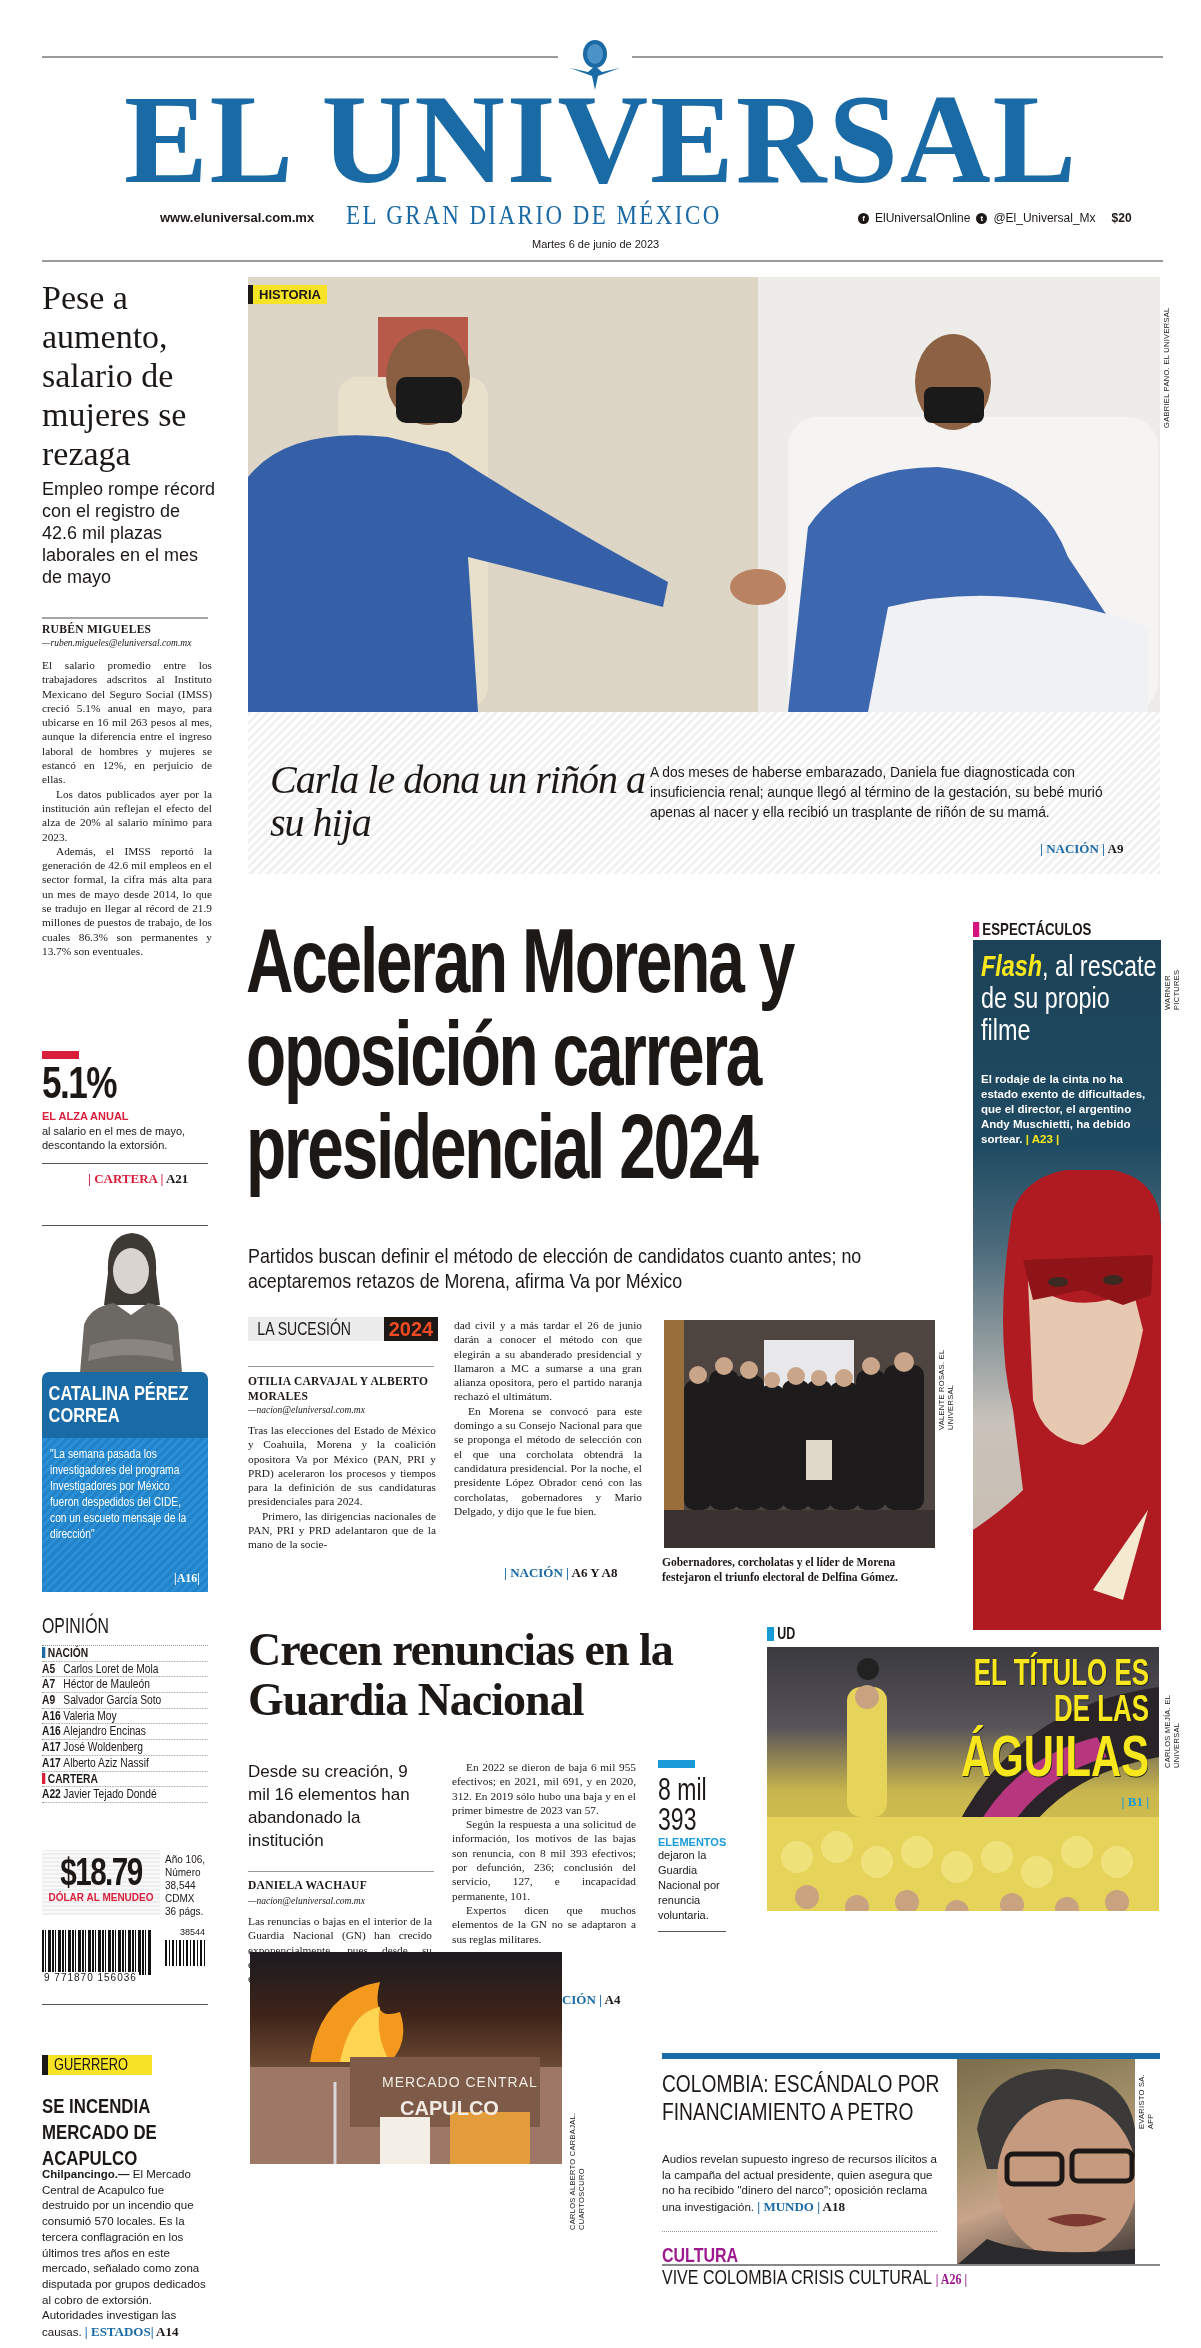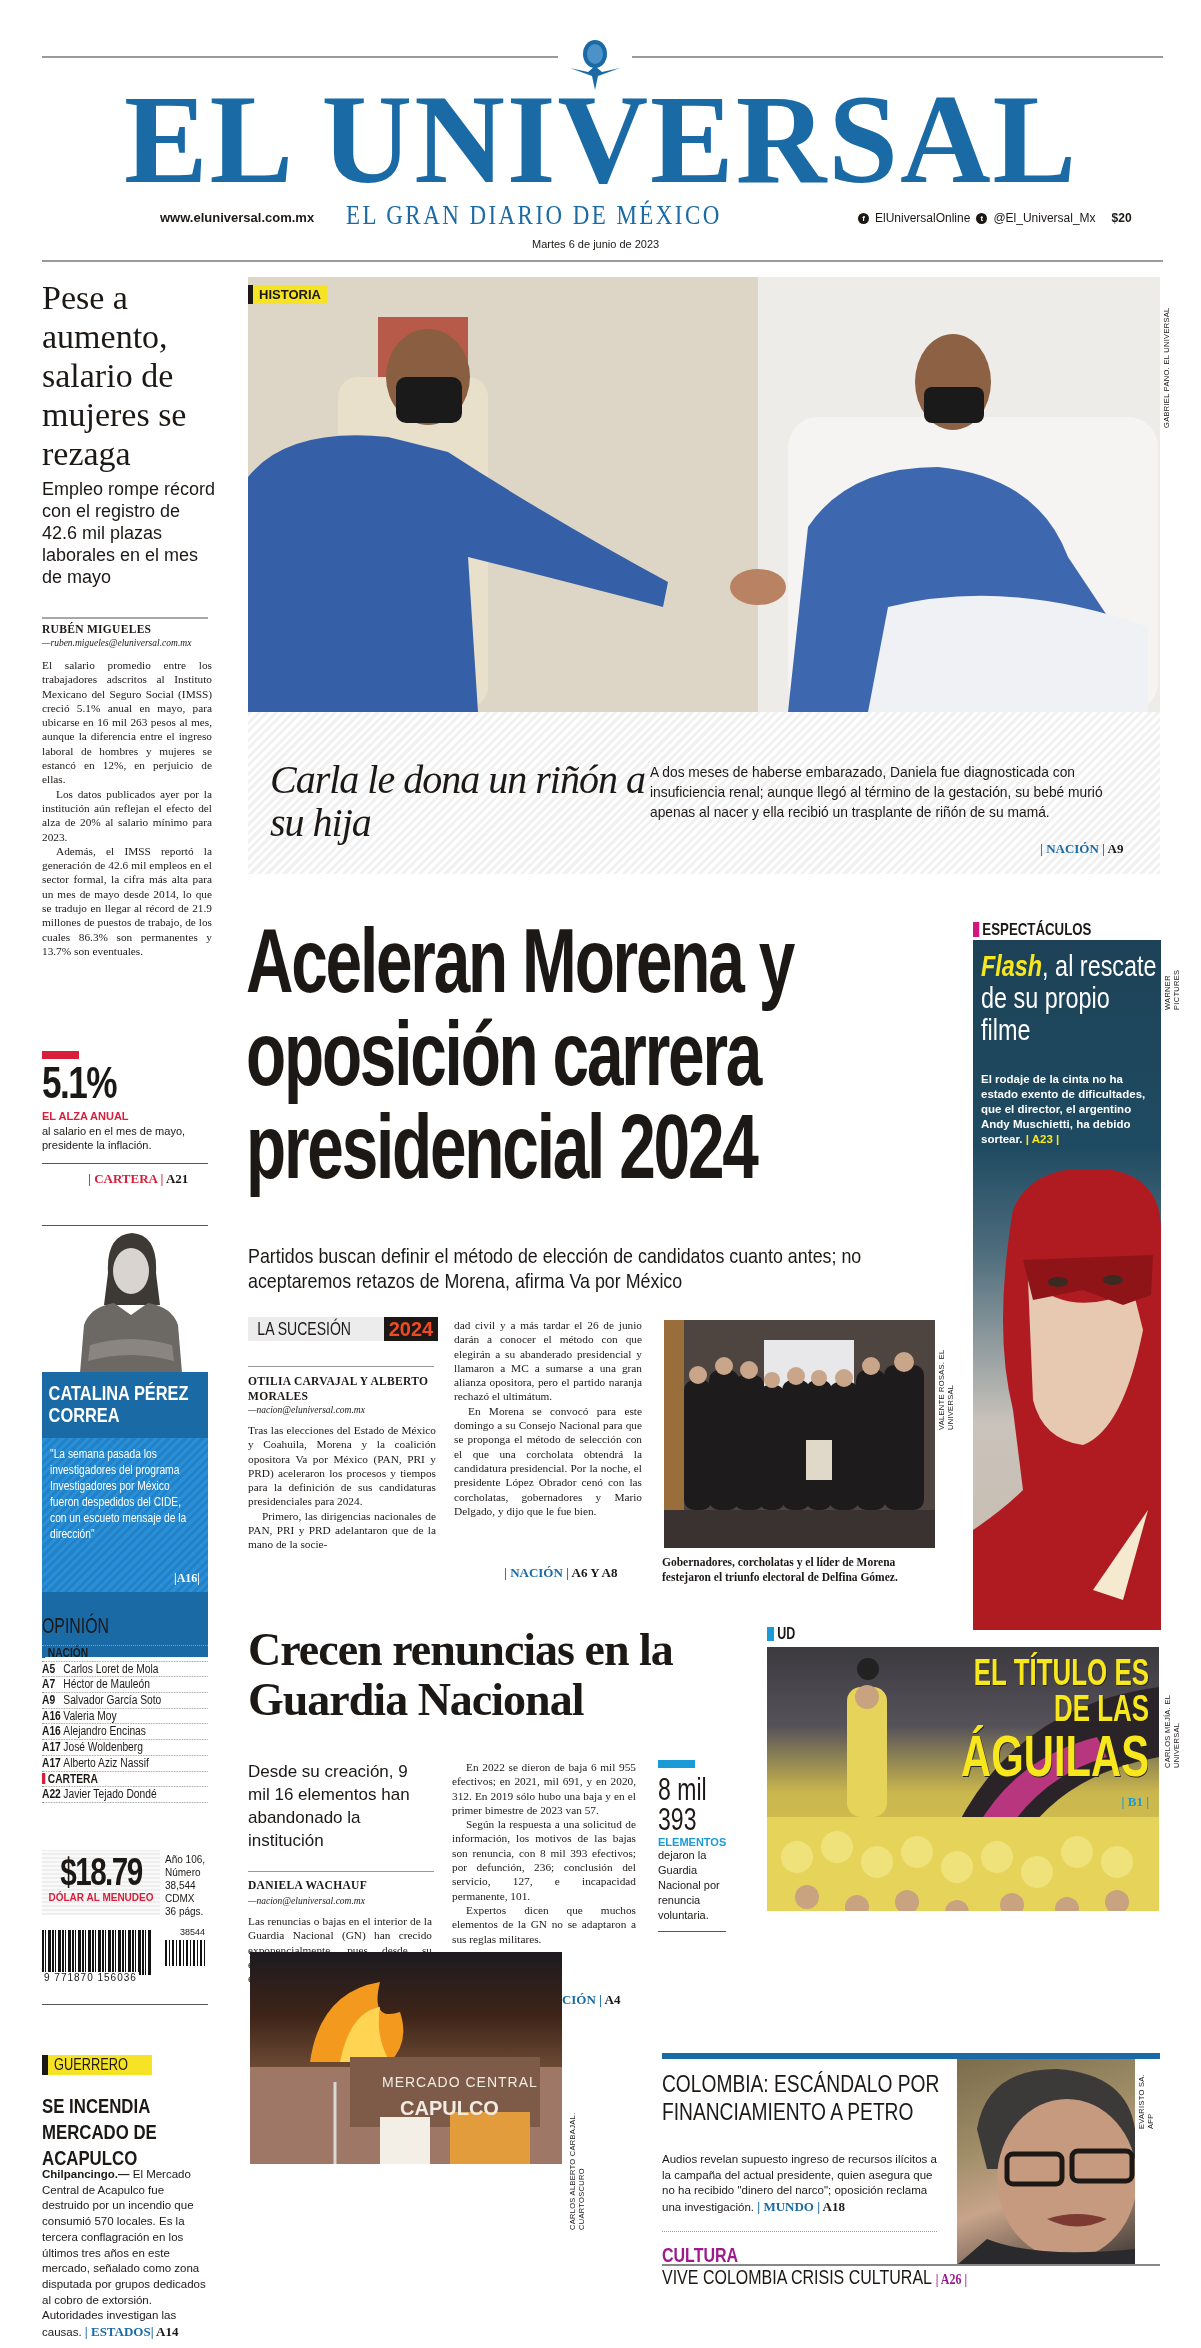--- a/index.html
+++ b/index.html
@@ -30,21 +30,21 @@
   .byline { font-size: 11.5px; font-weight: bold; letter-spacing: 0.3px; }
   .byline-mail { font-size: 9.5px; font-style: italic; }
   .body-text { font-size: 11.3px; line-height: 14.3px; text-align: justify; hyphens: auto; }
   .body-text p { text-indent: 14px; }
   .body-text p:first-child { text-indent: 0; }
   .red-bar { background: #d81e3a; }
   .stat-big { font-family: "Liberation Sans", sans-serif; font-weight: bold; font-size: 44px; letter-spacing: -2px; transform: scaleX(0.8); transform-origin: left; }
   .ref { font-family: "Liberation Serif", serif; font-weight: bold; font-size: 13px; }
 
   .columnist-photo { left: 70px; top: 1225px; width: 122px; height: 148px; }
-  .columnist-box { left: 42px; top: 1372px; width: 166px; height: 285px; background: #1a6aa6; }
+  .columnist-box { left: 42px; top: 1372px; width: 166px; height: 220px; background: #1a6aa6; border-radius: 7px; }
   .columnist-name { padding: 10px 8px 6px; font-family: "Liberation Sans", sans-serif; font-weight: bold; color: #fff; font-size: 20px; line-height: 22px; transform: scaleX(0.82); transform-origin: left; width: 200px; }
   .columnist-quote { position: absolute; top: 66px; left: 0; width: 166px; height: 154px; background: repeating-linear-gradient(-45deg, #2a8fd6 0 3px, #2282c8 3px 6px); padding: 8px 8px; color: #fff; font-family: "Liberation Sans", sans-serif; font-size: 12.5px; line-height: 16px; }
   .columnist-quote .qt { transform: scaleX(0.82); transform-origin: left; width: 180px; }
   .columnist-quote .pg { position: absolute; right: 8px; bottom: 6px; font-weight: bold; font-family: "Liberation Serif", serif; font-size: 12px; }
 
   .opinion-title { left: 42px; top: 1613px; font-family: "Liberation Sans", sans-serif; font-size: 22px; transform: scaleX(0.72); transform-origin: left; }
   .opinion-list { left: 42px; top: 1645px; width: 166px; font-family: "Liberation Sans", sans-serif; font-size: 12.5px; }
   .opinion-list .row { border-bottom: 1px dotted #999; height: 15.7px; line-height: 15px; white-space: nowrap; transform: scaleX(0.82); transform-origin: left; width: 202px; }
   .opinion-list .sec { font-weight: bold; }
   .opinion-list .sec .mk { display: inline-block; width: 4px; height: 11px; margin-right: 3px; vertical-align: -1px; }
@@ -152,21 +152,21 @@
 <div class="abs byline serif" style="left:42px; top:623px;">RUBÉN MIGUELES</div>
 <div class="abs byline-mail serif" style="left:42px; top:638px;">—ruben.migueles@eluniversal.com.mx</div>
 <div class="abs body-text serif" style="left:42px; top:658px; width:170px;">
   <p>El salario promedio entre los trabajadores adscritos al Instituto Mexicano del Seguro Social (IMSS) creció 5.1% anual en mayo, para ubicarse en 16 mil 263 pesos al mes, aunque la diferencia entre el ingreso laboral de hombres y mujeres se estancó en 12%, en perjuicio de ellas.</p>
   <p>Los datos publicados ayer por la institución aún reflejan el efecto del alza de 20% al salario mínimo para 2023.</p>
   <p>Además, el IMSS reportó la generación de 42.6 mil empleos en el sector formal, la cifra más alta para un mes de mayo desde 2014, lo que se tradujo en llegar al récord de 21.9 millones de puestos de trabajo, de los cuales 86.3% son permanentes y 13.7% son eventuales.</p>
 </div>
 <div class="abs red-bar" style="left:42px; top:1051px; width:37px; height:8px;"></div>
 <div class="abs stat-big" style="left:42px; top:1058px;">5.1%</div>
 <div class="abs sans red" style="left:42px; top:1110px; font-size:11px; font-weight:bold;">EL ALZA ANUAL</div>
-<div class="abs sans" style="left:42px; top:1124px; width:170px; font-size:11px; line-height:14px;">al salario en el mes de mayo, presidente la inflación.</div>
+<div class="abs sans" style="left:42px; top:1124px; width:170px; font-size:11px; line-height:14px;">al salario en el mes de mayo, descontando la extorsión.</div>
 <div class="abs" style="left:42px; top:1163px; width:166px; height:1px; background:#555;"></div>
 <div class="abs ref" style="left:88px; top:1171px;">
   <span class="red">| </span><span class="red">CARTERA</span><span class="red"> | </span><span>A21</span>
 </div>
 
 <div class="abs" style="left:42px; top:1225px; width:166px; height:1px; background:#555;"></div>
 <svg class="abs columnist-photo" viewBox="0 0 122 148">
   <path d="M38 48 Q36 10 62 8 Q88 10 86 48 L90 80 L34 80 Z" fill="#3d3935"></path>
   <ellipse cx="61" cy="46" rx="18" ry="23" fill="#d9d4cf"></ellipse>
   <path d="M10 148 L14 100 Q20 82 44 78 L61 90 L78 78 Q102 82 108 100 L112 148 Z" fill="#6c6863"></path>

